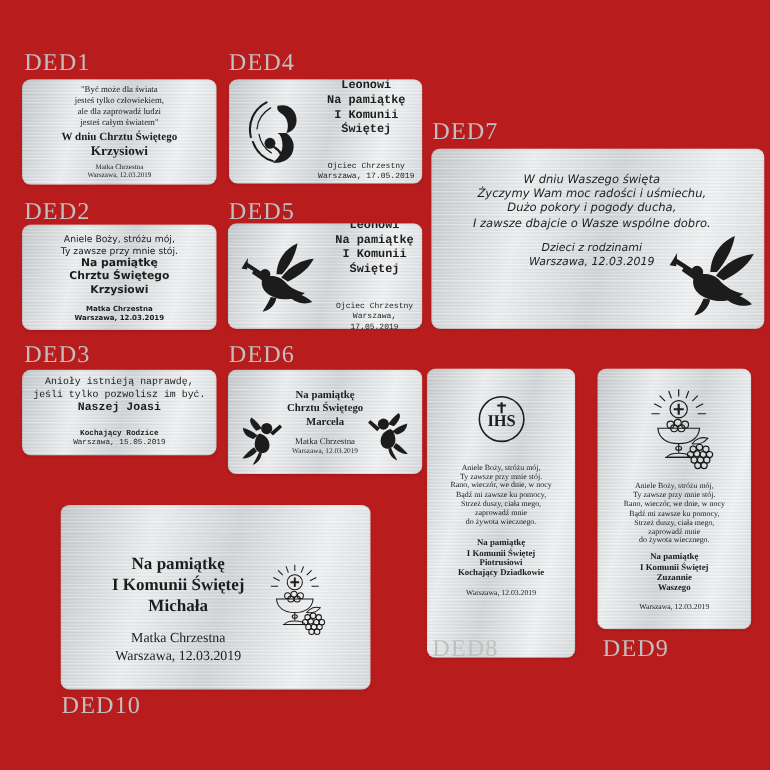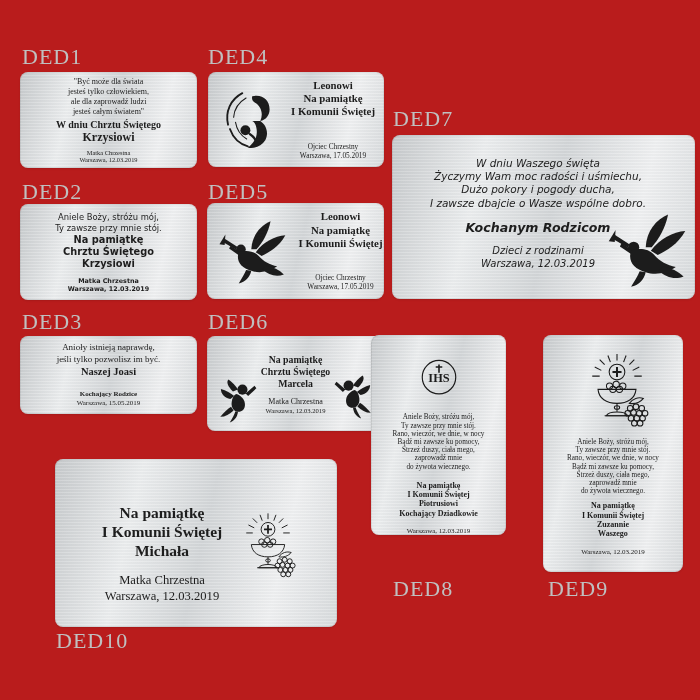--- a/index.html
+++ b/index.html
@@ -11,21 +11,21 @@
         background:
           repeating-linear-gradient(to bottom,
             rgba(255,255,255,0.30) 0px, rgba(255,255,255,0) 1px,
             rgba(110,115,120,0.08) 2px, rgba(255,255,255,0) 3px),
           linear-gradient(103deg,#c7cacc 0%,#eceeef 28%,#d3d6d8 52%,#f0f1f2 78%,#d8dbdd 100%);
         box-shadow: inset 0 0 0 1px rgba(0,0,0,0.07), 0 1px 2px rgba(0,0,0,0.10);}
   .col{position:absolute;inset:0;display:flex;flex-direction:column;align-items:center;
        justify-content:center;text-align:center;}
   .abs{position:absolute;}
   .serif{font-family:"Liberation Serif","DejaVu Serif",serif;}
-  .sans{font-family:Liberation Serif, serif;}
+  .sans{font-family:Liberation Mono, monospace;}
   .comic{font-family:"DejaVu Sans","Liberation Sans",sans-serif;}
   .script{font-family:"DejaVu Sans","Liberation Sans",sans-serif;font-style:italic;}
   
   .c1-q{font-size:8px;line-height:10px;}
   .c1-h1{font-size:10px;line-height:13px;font-weight:bold;margin-top:1px;}
   .c1-h2{font-size:12px;line-height:13px;font-weight:bold;}
   .c1-f{font-size:6.4px;line-height:7.4px;margin-top:5px;}
   
   .c2-v{font-size:8.4px;line-height:11px;font-weight:500;}
   .c2-h{font-size:9.8px;line-height:12px;font-weight:bold;}
@@ -227,27 +227,26 @@
   <div class="ded-label" style="left:393px;top:106px">DED7</div>
   <div class="card" style="left:392px;top:135px;width:303px;height:164px">
     <svg class="icon abs" style="left:212px;top:77px" width="92" height="86">
         <use href="#sym-angel"></use>
       </svg>
     <div class="col script" style="left:6px;width:280px;justify-content:flex-start;padding-top:22px">
       <div class="c7-v">W dniu Waszego święta</div>
       <div class="c7-v">Życzymy Wam moc radości i uśmiechu,</div>
       <div class="c7-v">Dużo pokory i pogody ducha,</div>
       <div class="c7-v">I zawsze dbajcie o Wasze wspólne dobro.</div>
-      <div class="c7-h">Kochanym Rodzicom</div>
       <div class="c7-f">Dzieci z rodzinami</div>
       <div class="c7-f" style="margin-top:0">Warszawa, 12.03.2019</div>
     </div>
   </div>
 
-  <div class="card" style="left:371px;top:335px;width:135px;height:200px">
+  <div class="card" style="left:388px;top:335px;width:135px;height:263px">
     <div class="col serif" style="justify-content:flex-start;padding-top:24px">
       <svg class="icon" width="44" height="44" viewBox="0 0 50 50">
         <circle cx="25" cy="25" r="23" fill="none" stroke="#1c1c1c" stroke-width="1.6"></circle>
         <text x="25" y="32" text-anchor="middle" font-size="17" font-family="Liberation Serif,DejaVu Serif,serif" font-weight="600" fill="#1c1c1c">IHS</text>
         <path d="M25,7.5 L25,19 M20.5,11 L29.5,11" stroke="#1c1c1c" stroke-width="2.2" fill="none"></path>
       </svg>
       <div style="margin-top:18px">
         <div class="c89-p">Aniele Boży, stróżu mój,</div>
         <div class="c89-p">Ty zawsze przy mnie stój.</div>
         <div class="c89-p">Rano, wieczór, we dnie, w nocy</div>

